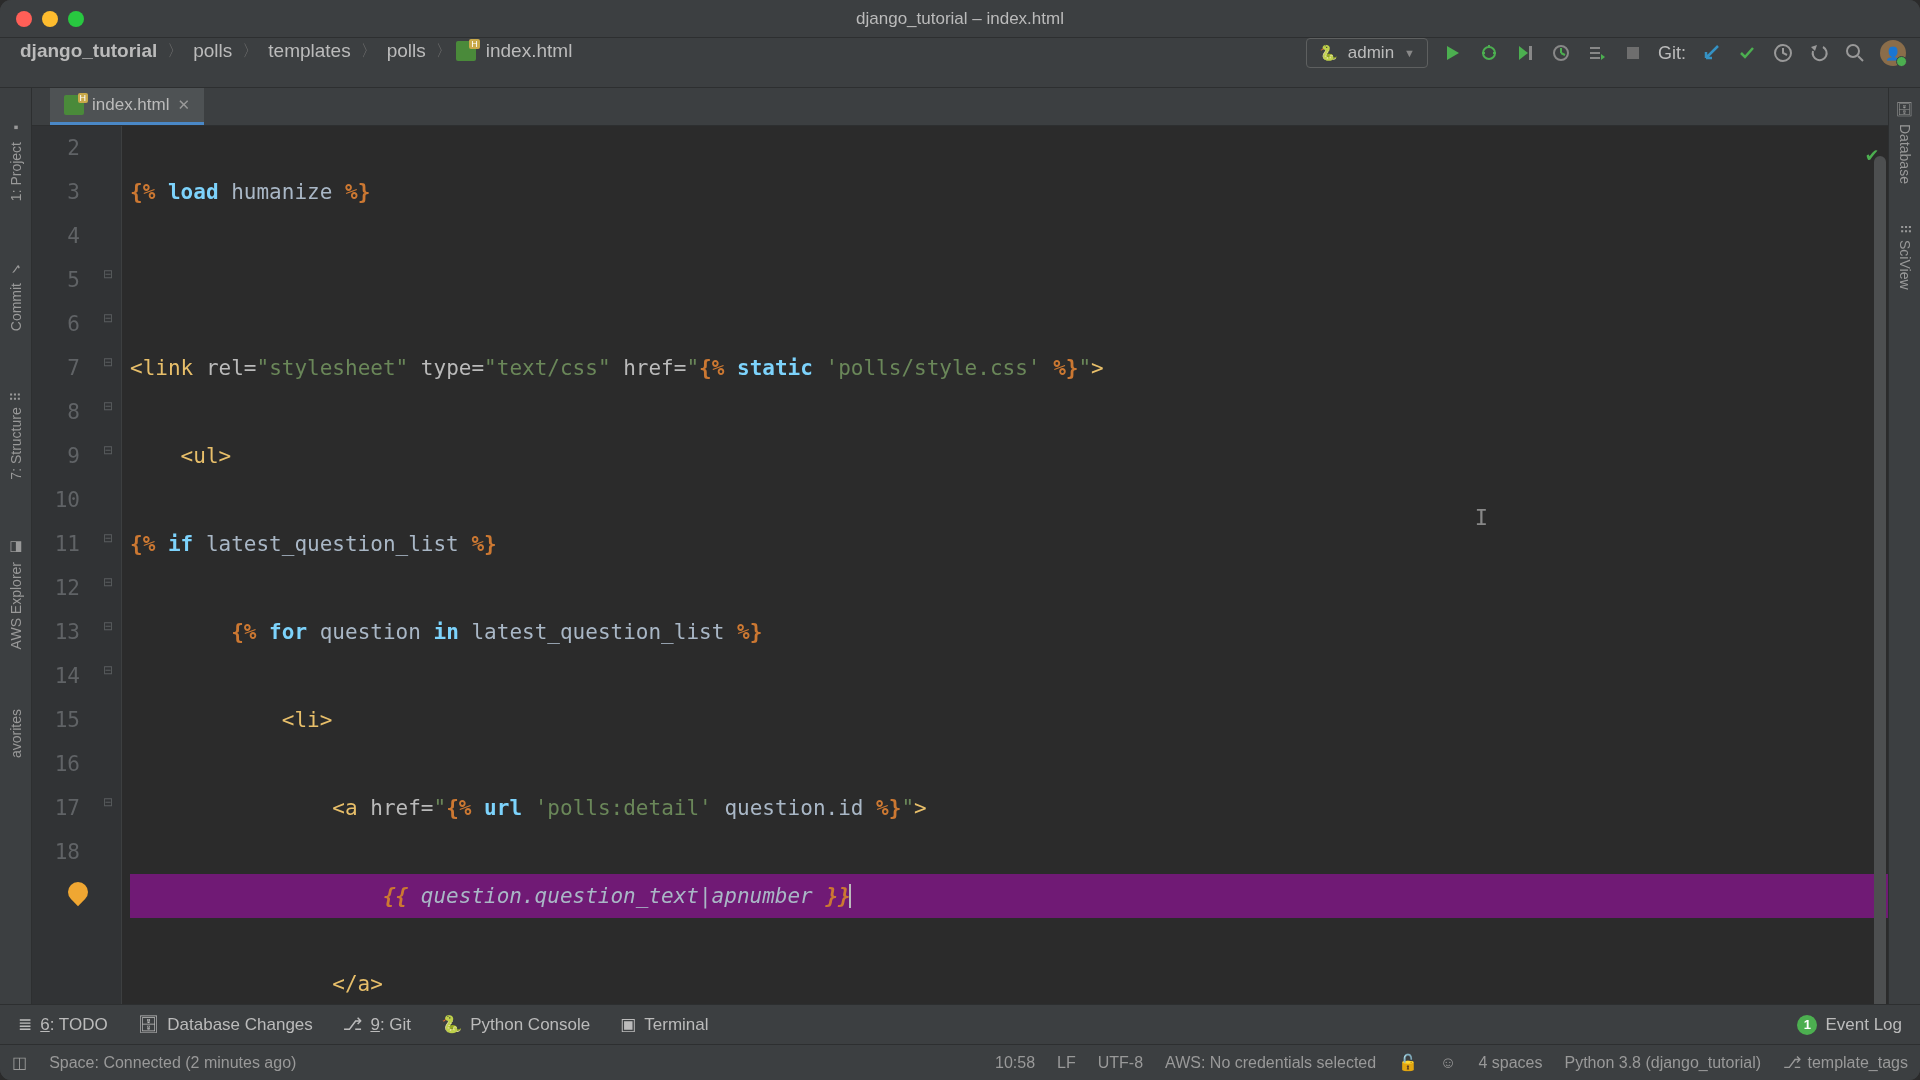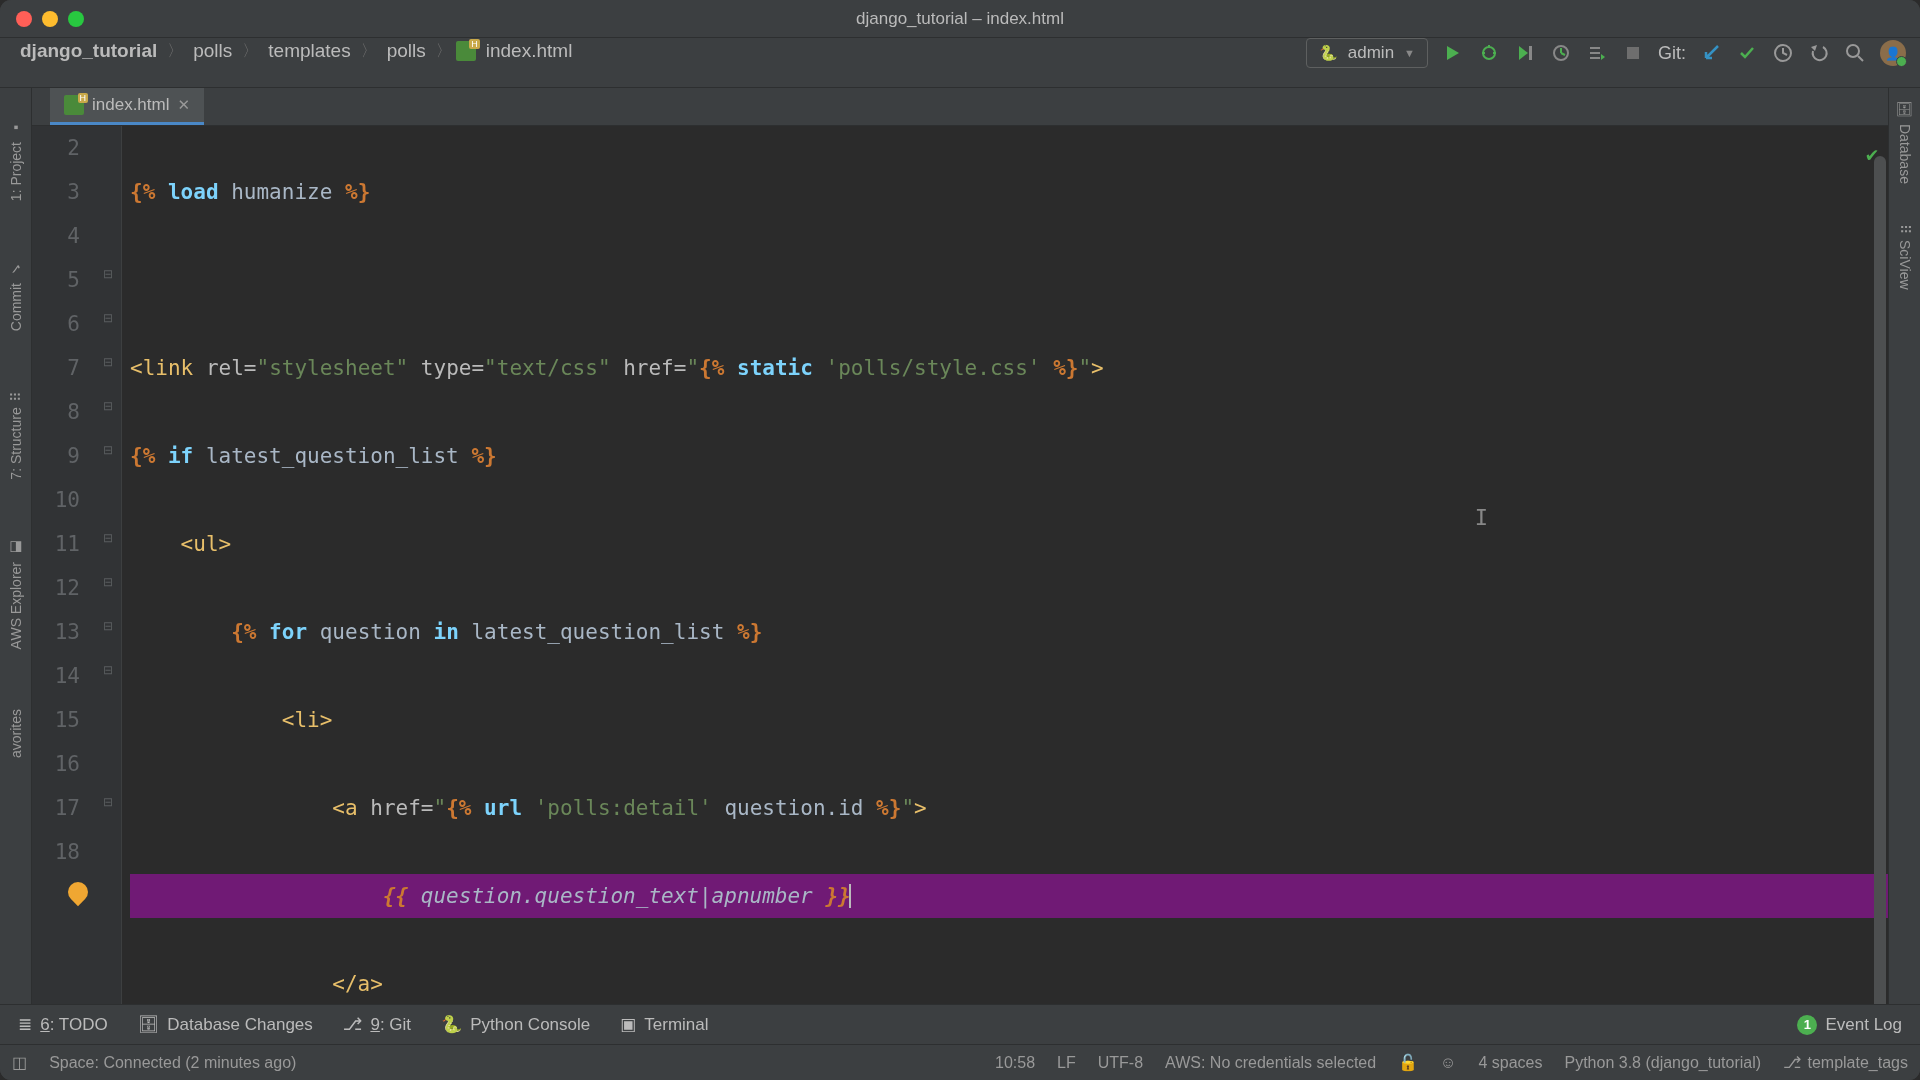--- a/index.html
+++ b/index.html
@@ -326,22 +326,22 @@
           <span class="fold-mark" style="top:405px">⊟</span>
           <span class="fold-mark" style="top:449px">⊟</span>
           <span class="fold-mark" style="top:493px">⊟</span>
           <span class="fold-mark" style="top:537px">⊟</span>
           <span class="fold-mark" style="top:669px">⊟</span>
         </div>
         <div class="code-col">
 <div class="code-line"><span class="django-delim">{%</span> <span class="django-kw">load</span> <span class="templ-in">humanize</span> <span class="django-delim">%}</span></div>
 <div class="code-line"></div>
 <div class="code-line"><span class="tag-delim">&lt;</span><span class="tag-name">link</span> <span class="attr">rel</span><span class="attr">=</span><span class="string">"stylesheet"</span> <span class="attr">type</span><span class="attr">=</span><span class="string">"text/css"</span> <span class="attr">href</span><span class="attr">=</span><span class="string">"</span><span class="django-delim">{%</span> <span class="django-kw">static</span> <span class="string">'polls/style.css'</span> <span class="django-delim">%}</span><span class="string">"</span><span class="tag-delim">&gt;</span></div>
+<div class="code-line">    <span class="tag-delim">&lt;</span><span class="tag-name">ul</span><span class="tag-delim">&gt;</span></div>
 <div class="code-line"><span class="django-delim">{%</span> <span class="django-kw">if</span> <span class="templ-in">latest_question_list</span> <span class="django-delim">%}</span></div>
-<div class="code-line">    <span class="tag-delim">&lt;</span><span class="tag-name">ul</span><span class="tag-delim">&gt;</span></div>
 <div class="code-line">        <span class="django-delim">{%</span> <span class="django-kw">for</span> <span class="templ-in">question</span> <span class="django-kw">in</span> <span class="templ-in">latest_question_list</span> <span class="django-delim">%}</span></div>
 <div class="code-line">            <span class="tag-delim">&lt;</span><span class="tag-name">li</span><span class="tag-delim">&gt;</span></div>
 <div class="code-line">                <span class="tag-delim">&lt;</span><span class="tag-name">a</span> <span class="attr">href</span><span class="attr">=</span><span class="string">"</span><span class="django-delim">{%</span> <span class="django-kw">url</span> <span class="string">'polls:detail'</span> <span class="templ-in">question.id</span> <span class="django-delim">%}</span><span class="string">"</span><span class="tag-delim">&gt;</span></div>
 <div class="code-line current-line" style="position:relative;"><span class="bulb"></span>                    <span class="django-delim">{{</span> <span class="django-var">question.question_text|apnumber</span> <span class="django-delim">}}</span><span class="caret-mark"></span></div>
 <div class="code-line">                <span class="tag-delim">&lt;/</span><span class="tag-name">a</span><span class="tag-delim">&gt;</span></div>
 
 
 
 
 

